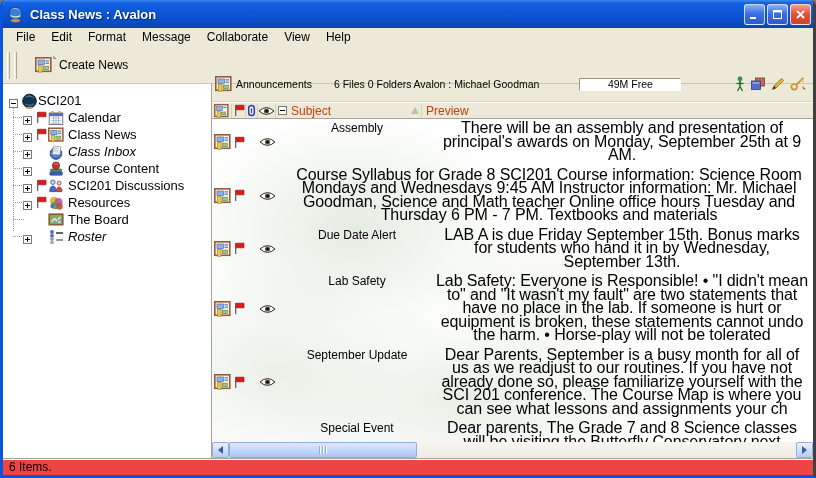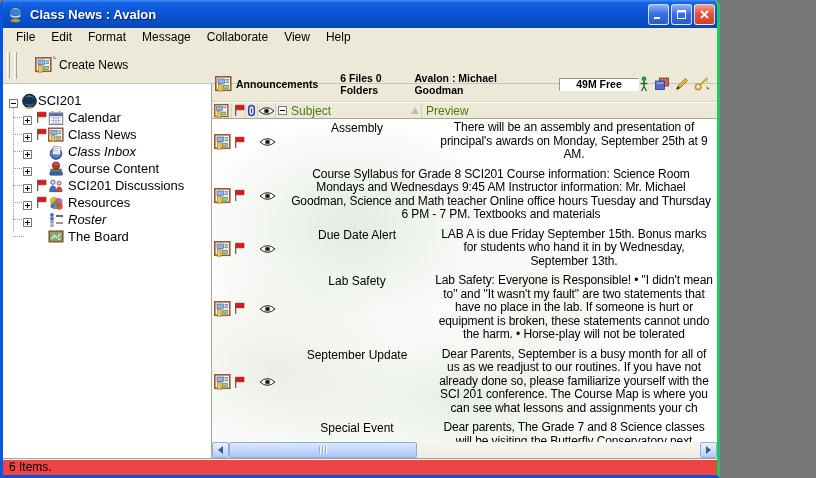--- a/index.html
+++ b/index.html
@@ -1,21 +1,21 @@
 <!DOCTYPE html>
 <html><head>
 <meta charset="utf-8">
 <style>
   html,body{margin:0;padding:0;background:#777;}
   *{box-sizing:border-box;}
   .window{
-    position:relative;width:720px;height:478px;
+    position:relative;width:816px;height:478px;
     font-family:"Liberation Sans",sans-serif;
     background:#ECE9D8;
-    border-left:3px solid #0A54DE;border-right:3px solid #22c55e;border-bottom:3px solid #0A54DE;
+    border-left:3px solid #0A54DE;border-right:3px solid #404040;border-bottom:3px solid #0A54DE;
     border-radius:6px 6px 0 0;
     display:flex;flex-direction:column;overflow:hidden;
   }
   
   .titlebar{
     height:28px;flex:0 0 28px;display:flex;align-items:center;
     background:linear-gradient(180deg,#3E8BF4 0%,#1463E2 10%,#0B55D6 45%,#0A4FC8 75%,#0845B0 100%);
     margin:0 -3px;padding:0 5px 0 7px;border-radius:5px 5px 0 0;
   }
   .titlebar .title{color:#fff;font-weight:bold;font-size:13px;margin-left:6px;
@@ -45,32 +45,32 @@
   .tree-row.child{padding-left:20px;}
   .tree-row .hstub{position:absolute;left:10px;top:8px;width:11px;border-top:1px dotted #9a9a9a;}
   .tree-row .twisty{width:9px;height:9px;flex:0 0 9px;margin-right:3px;background:#fff;}
   .tree-row .flagslot{width:13px;flex:0 0 13px;display:flex;align-items:center;}
   .tree-row .ticon{width:16px;height:16px;flex:0 0 16px;margin-right:4px;display:flex;align-items:center;justify-content:center;}
   .tree-row .tlabel{white-space:nowrap;}
   .tree-row .tlabel.italic{font-style:italic;}
   
   .content-pane{flex:1;display:flex;flex-direction:column;min-width:0;background:#ECE9D8;}
   .announce-bar{height:18px;flex:0 0 18px;display:flex;align-items:center;background:#ECE9D8;
-    font-size:10.5px;color:#000;padding:0 4px 17px 3px;border-bottom:1px solid #D8D4C4;font-weight:bold;}
+    font-size:10.5px;color:#000;padding:0 4px 17px 3px;border-bottom:1px solid #D8D4C4;}
   .announce-bar .aicon{width:17px;height:16px;margin-right:4px;}
   .announce-bar .atitle{margin-right:22px;}
-  .announce-bar .acounts{margin-right:10px;}
+  .announce-bar .acounts{margin-right:2px;}
   .announce-bar .aserver{margin-right:40px;}
   .ameter{width:102px;height:13px;background:#fff;border:1px solid;border-color:#9a968a #fff #fff #9a968a;
     display:flex;align-items:center;justify-content:center;font-size:10.5px;}
   .a-actions{margin-left:auto;display:flex;align-items:center;gap:5px;padding-right:2px;}
   .a-actions .abtn{display:flex;align-items:center;justify-content:center;}
   
   .list-header{height:17px;flex:0 0 17px;display:flex;align-items:stretch;background:#ECE9D8;
-    border-top:1px solid #fff;border-bottom:1px solid #A8A498;font-size:12px;color:#4d7c0f;}
+    border-top:1px solid #fff;border-bottom:1px solid #A8A498;font-size:12px;color:#c2410c;}
   .hc{display:flex;align-items:center;justify-content:center;border-right:1px solid #D5D1C1;}
   .hc.c-ticon{width:20px;flex:0 0 20px;}
   .hc.c-flag{width:14px;flex:0 0 14px;}
   .hc.c-attach{width:12px;flex:0 0 12px;}
   .hc.c-eye{width:18px;flex:0 0 18px;}
   .hc.c-subject{width:146px;flex:0 0 146px;justify-content:flex-start;padding-left:2px;}
   .hc.c-subject .hlabel{margin-left:4px;}
   .hc.c-subject .sort{margin-left:auto;margin-right:2px;width:0;height:0;
     border-left:4px solid transparent;border-right:4px solid transparent;border-bottom:7px solid #C2BFAF;}
   .hc.c-preview{flex:1;justify-content:flex-start;padding-left:4px;border-right:none;}
@@ -82,21 +82,21 @@
     radial-gradient(ellipse 190px 150px at 60px 250px, rgba(222,229,215,.6), transparent 70%),
     radial-gradient(ellipse 150px 90px at 330px 180px, rgba(228,233,220,.5), transparent 70%);}
   .rows{position:relative;text-align:center;}
   .msg-row{display:flex;align-items:stretch;}
   .msg-row .c{display:flex;align-items:center;justify-content:center;}
   .msg-row .c-ticon{width:20px;flex:0 0 20px;}
   .msg-row .c-flag{width:14px;flex:0 0 14px;}
   .msg-row .c-attach{width:12px;flex:0 0 12px;}
   .msg-row .c-eye{width:18px;flex:0 0 18px;}
   .msg-row .c-subject{width:146px;flex:0 0 146px;padding:2px 2px 2px 18px;font-size:12px;align-self:flex-start;}
-  .msg-row .c-preview{flex:1;padding:2px 4px 4px 13px;font-size:12px;line-height:13.5px;
+  .msg-row .c-preview{flex:1;padding:2px 4px 4px 13px;font-size:16px;line-height:13.5px;
     letter-spacing:-0.1px;align-self:flex-start;}
   
   .hscroll{height:16px;flex:0 0 16px;display:flex;background:#F2F0E9;position:relative;}
   .sbtn{width:17px;flex:0 0 17px;height:16px;border:1px solid #95AEDC;border-radius:2px;
     background:linear-gradient(180deg,#EAF1FD 0%,#CBDCF9 60%,#B6CCF4 100%);
     display:flex;align-items:center;justify-content:center;}
   .strack{flex:1;position:relative;background:linear-gradient(180deg,#F6F5F0,#EDEBE2);}
   .sthumb{position:absolute;left:0px;top:0;width:188px;height:16px;border:1px solid #90ADDC;border-radius:2px;
     background:linear-gradient(180deg,#DCE9FD 0%,#C2D6FA 55%,#AAC4F4 100%);
     display:flex;align-items:center;justify-content:center;}
@@ -318,50 +318,50 @@
               <circle cx="10.5" cy="7" r="4" fill="#b84a9a" opacity="0.85"></circle>
               <circle cx="7" cy="10.5" r="3.8" fill="#4a9a58" opacity="0.85"></circle>
               <circle cx="11.5" cy="11.5" r="3.2" fill="#c84a3a" opacity="0.9"></circle>
               <circle cx="4.5" cy="11" r="2.2" fill="#4a68c8" opacity="0.9"></circle>
             </svg>
           </span>
           <span class="tlabel">Resources</span>
         </div>
         <div class="tree-row child">
           <span class="hstub"></span>
+          <span class="twisty"></span>
+          <span class="flagslot"></span>
+          <span class="ticon icon">
+            <svg width="16" height="15" viewBox="0 0 16 15">
+              <rect x="1.2" y="2.2" width="13.6" height="10.5" fill="#7fae6a" stroke="#8a5a32" stroke-width="1.6"></rect>
+              <path d="M3.5 10 L6.5 6.5 L9 9 L12.5 4.8" stroke="#eaf2de" stroke-width="1.2" fill="none"></path>
+              <rect x="9.5" y="8.5" width="3.5" height="3" fill="#c8d8ea" stroke="#5a7a9a" stroke-width="0.5"></rect>
+            </svg>
+          </span>
+          <span class="tlabel">The Board</span>
+        </div>
+        <div class="tree-row child">
+          <span class="hstub"></span>
           <span class="twisty"><svg width="9" height="9" viewBox="0 0 9 9">
               <rect x="0.5" y="0.5" width="8" height="8" fill="#fff" stroke="#7b7b7b"></rect>
               <line x1="2" y1="4.5" x2="7" y2="4.5" stroke="#000"></line>
               <line x1="4.5" y1="2" x2="4.5" y2="7" stroke="#000"></line>
             </svg></span>
           <span class="flagslot"></span>
           <span class="ticon icon">
             <svg width="16" height="15" viewBox="0 0 16 15">
               <circle cx="4" cy="3" r="1.9" fill="#4a68c8"></circle>
               <rect x="2.3" y="5.2" width="3.4" height="3" fill="#4a68c8"></rect>
               <circle cx="4" cy="10" r="1.9" fill="#8aa0b8"></circle>
               <rect x="2.3" y="12.2" width="3.4" height="2.6" fill="#8aa0b8"></rect>
               <line x1="8" y1="4" x2="15" y2="4" stroke="#333" stroke-width="1.6"></line>
               <line x1="8" y1="11" x2="15" y2="11" stroke="#778" stroke-width="1.6"></line>
             </svg>
           </span>
           <span class="tlabel italic">Roster</span>
-        </div>
-        <div class="tree-row child">
-          <span class="hstub"></span>
-          <span class="twisty"></span>
-          <span class="flagslot"></span>
-          <span class="ticon icon">
-            <svg width="16" height="15" viewBox="0 0 16 15">
-              <rect x="1.2" y="2.2" width="13.6" height="10.5" fill="#7fae6a" stroke="#8a5a32" stroke-width="1.6"></rect>
-              <path d="M3.5 10 L6.5 6.5 L9 9 L12.5 4.8" stroke="#eaf2de" stroke-width="1.2" fill="none"></path>
-              <rect x="9.5" y="8.5" width="3.5" height="3" fill="#c8d8ea" stroke="#5a7a9a" stroke-width="0.5"></rect>
-            </svg>
-          </span>
-          <span class="tlabel">The Board</span>
         </div>
       </div>
 
     <div class="content-pane">
 
       <div class="announce-bar">
         <span class="icon aicon">
             <svg width="17" height="16" viewBox="0 0 17 16">
               <rect x="0.8" y="0.8" width="15" height="13.5" fill="#f7f3e8" stroke="#9a5b32" stroke-width="1.6"></rect>
               <rect x="3" y="3" width="6.5" height="4.5" fill="#8fb3dd" stroke="#4a6fae" stroke-width="0.7"></rect>

